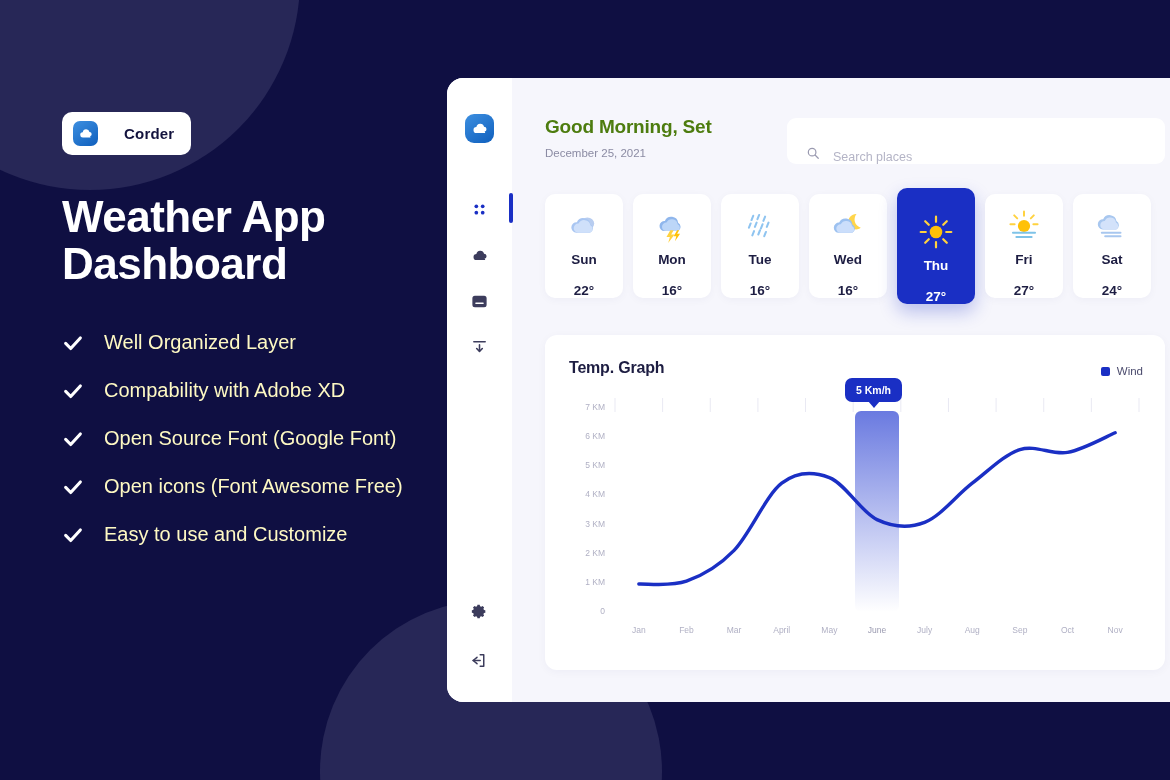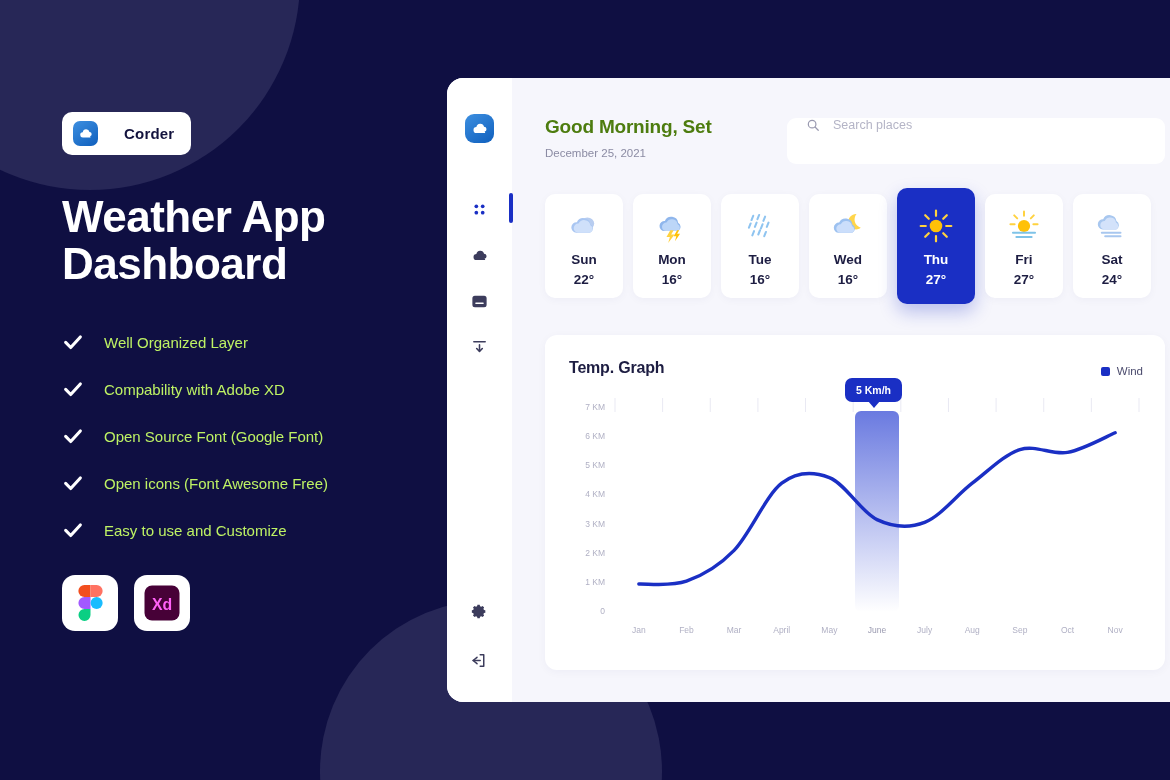--- a/index.html
+++ b/index.html
@@ -51,21 +51,21 @@
     margin-top: 38px;
     font-size: 44px; line-height: 1.07;
     font-weight: bold; color: #ffffff; letter-spacing: -.5px;
   }
   .features { margin-top: 44px; }
   .feature {
     display: flex; align-items: center; gap: 20px;
     margin-bottom: 25px;
   }
   .check { width: 22px; height: 22px; flex: 0 0 22px; }
-  .feature-label { font-size: 15px; color: #bef264; }
+  .feature-label { font-size: 20px; color: #fef9c3; }
   .tools { margin-top: 34px; display: flex; gap: 16px; }
   .tool {
     width: 56px; height: 56px; border-radius: 13px;
     background: #ffffff;
     display: flex; align-items: center; justify-content: center;
   }
 
   
   .dash {
     position: absolute;
@@ -108,42 +108,42 @@
 
   .content { flex: 1; padding: 38px 24px 0 33px; position: relative; }
 
   .topbar { display: flex; align-items: flex-start; }
   .greeting-title { font-size: 19px; font-weight: bold; color: #4d7c0f; letter-spacing: -.2px; }
   .greeting-date { margin-top: 9px; font-size: 11.5px; color: #8b8ba3; }
   .search {
     margin-left: auto; margin-top: 2px;
     width: 378px; height: 46px;
     background: #ffffff; border-radius: 9px;
-    display: flex; align-items: flex-start; gap: 13px;
+    display: flex; align-items: flex-end; gap: 13px;
     padding: 0 19px;
   }
   .search svg { width: 14px; height: 14px; flex: 0 0 14px; }
   .search-placeholder { font-size: 12.5px; color: #b4b4c6; }
 
   .days { display: flex; gap: 10px; margin-top: 30px; }
   .day {
     width: 78px; height: 104px;
     background: #ffffff; border-radius: 10px;
     display: flex; flex-direction: column; align-items: center;
-    justify-content: center; gap: 2px;
+    justify-content: flex-end; gap: 2px;
     box-shadow: 0 2px 8px rgba(30,30,90,.04);
   }
   .day.active {
     background: #1a2fc4; height: 116px; margin-top: -6px;
     box-shadow: 0 8px 18px rgba(26,47,196,.28);
   }
   .day-icon { height: 40px; display: flex; align-items: center; justify-content: center; }
   .day-icon svg { width: 34px; height: 34px; }
   .day-name { font-size: 13.5px; font-weight: bold; color: #1d1d42; margin-top: 4px; }
-  .day-temp { font-size: 13.5px; font-weight: bold; color: #1d1d42; margin-top: 3px; }
+  .day-temp { font-size: 13.5px; font-weight: bold; color: #1d1d42; margin-top: 14px; }
   .day.active .day-name, .day.active .day-temp { color: #ffffff; }
 
   .chart-card {
     margin-top: 31px;
     width: 620px; height: 335px;
     background: #ffffff; border-radius: 12px;
     padding: 24px 22px 0 24px;
     position: relative;
     box-shadow: 0 2px 10px rgba(30,30,90,.04);
   }
@@ -229,37 +229,20 @@
     <div class="feature">
       <span class="check">
         <svg viewBox="0 0 24 24" fill="none" stroke="#ffffff" stroke-width="3.4" stroke-linecap="round" stroke-linejoin="round">
             <path d="M4 12.5 9.5 18 20 6.5"></path>
           </svg>
       </span>
       <span class="feature-label">Easy to use and Customize</span>
     </div>
   </div>
 
-  <div class="tools">
-    <div class="tool">
-      <svg viewBox="0 0 38 56" width="25" height="36">
-        <path fill="#f24e1e" d="M9.5 0h9.5v18.7H9.5A9.35 9.35 0 0 1 9.5 0z"></path>
-        <path fill="#ff7262" d="M19 0h9.5a9.35 9.35 0 0 1 0 18.7H19z"></path>
-        <path fill="#a259ff" d="M9.5 18.7H19v18.6H9.5a9.3 9.3 0 0 1 0-18.6z"></path>
-        <circle fill="#1abcfe" cx="28.5" cy="28" r="9.35"></circle>
-        <path fill="#0acf83" d="M19 37.3v9.35A9.35 9.35 0 1 1 9.5 37.3z"></path>
-      </svg>
-    </div>
-    <div class="tool">
-      <svg viewBox="0 0 48 48" width="40" height="40">
-        <rect x="3" y="3" width="42" height="42" rx="9" fill="#470137"></rect>
-        <text x="24" y="32" text-anchor="middle" font-family="'Liberation Sans', sans-serif" font-size="19" font-weight="bold" fill="#ff61f6">Xd</text>
-      </svg>
-    </div>
-  </div>
 </div>
 
 <div class="dash">
 
   <div class="sidebar">
     <div class="side-logo">
       <svg viewBox="0 0 24 24" fill="#ffffff">
           <path d="M19 16.5a3.5 3.5 0 0 0-.6-6.95A5.5 5.5 0 0 0 7.6 10 4.25 4.25 0 0 0 8 18.5h11a1 1 0 0 0 0-2z"></path>
         </svg>
     </div>

